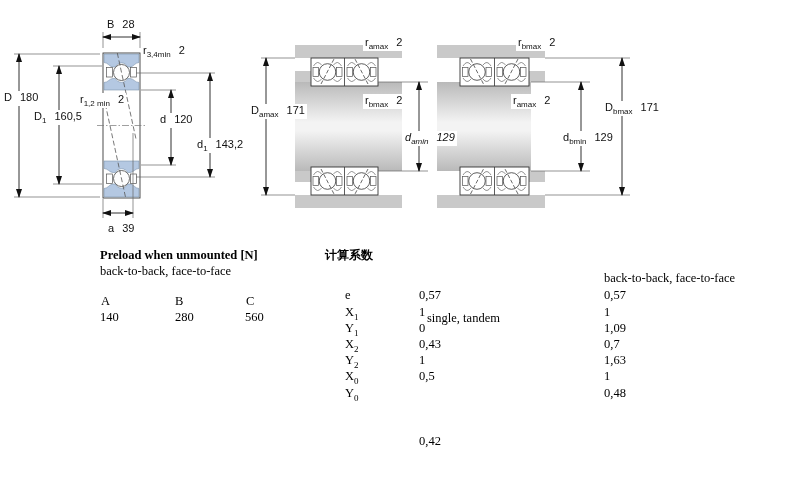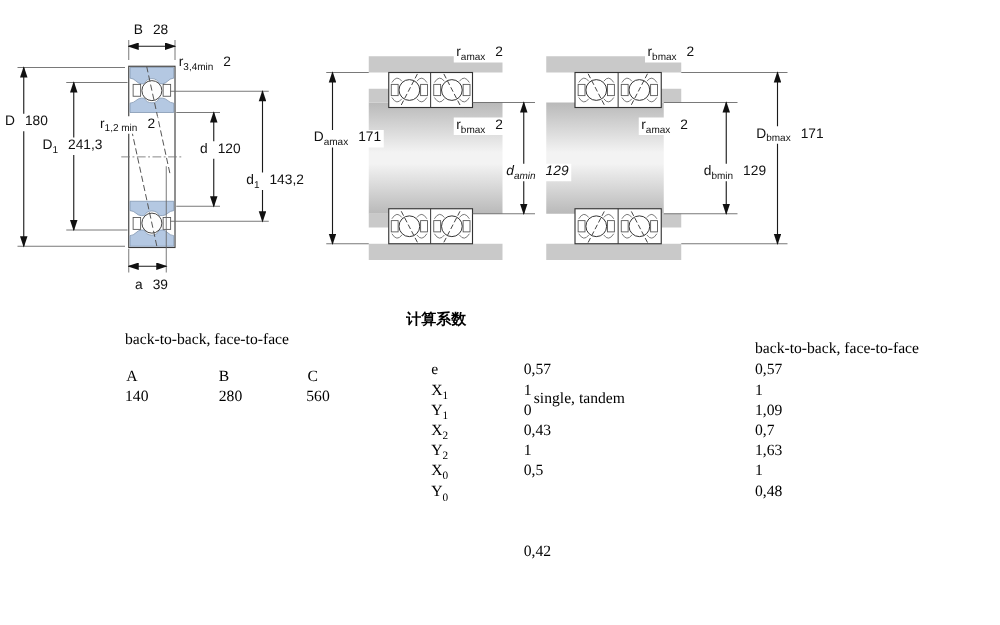--- a/index.html
+++ b/index.html
@@ -164,36 +164,37 @@
     <g stroke="#1a1a1a" stroke-width="0.9">
       <path d="M581,82 V171" marker-start="url(#ms)" marker-end="url(#me)"></path>
       <path d="M622,58 V195" marker-start="url(#ms)" marker-end="url(#me)"></path>
     </g>
   </g>
 </svg>
 
 <div class="dim" style="left:105px;top:18px;"><span>B</span><sub></sub><span class="val">28</span></div>
 <div class="dim" style="left:141px;top:44px;"><span>r</span><sub>3,4min</sub><span class="val">2</span></div>
 <div class="dim" style="left:2px;top:91px;"><span>D</span><sub></sub><span class="val">180</span></div>
-<div class="dim" style="left:32px;top:110px;"><span>D</span><sub>1</sub><span class="val">241,3</span></div>
+<div class="dim" style="left:32px;top:110px;"><span>D</span><sub>1</sub><span class="val">160,5</span></div>
 <div class="dim" style="left:78px;top:93px;"><span>r</span><sub>1,2 min</sub><span class="val">2</span></div>
 <div class="dim" style="left:158px;top:113px;"><span>d</span><sub></sub><span class="val">120</span></div>
 <div class="dim" style="left:195px;top:138px;"><span>d</span><sub>1</sub><span class="val">143,2</span></div>
 <div class="dim" style="left:106px;top:222px;"><span>a</span><sub></sub><span class="val">39</span></div>
 
 <div class="dim" style="left:363px;top:36px;"><span>r</span><sub>amax</sub><span class="val">2</span></div>
 <div class="dim" style="left:249px;top:104px;"><span>D</span><sub>amax</sub><span class="val">171</span></div>
 <div class="dim" style="left:363px;top:94px;"><span>r</span><sub>bmax</sub><span class="val">2</span></div>
 <div class="dim" style="left:403px;top:131px;font-style:italic;"><span>d</span><sub>amin</sub><span class="val">129</span></div>
 
 <div class="dim" style="left:516px;top:36px;"><span>r</span><sub>bmax</sub><span class="val">2</span></div>
 <div class="dim" style="left:511px;top:94px;"><span>r</span><sub>amax</sub><span class="val">2</span></div>
 <div class="dim" style="left:603px;top:101px;"><span>D</span><sub>bmax</sub><span class="val">171</span></div>
 <div class="dim" style="left:561px;top:131px;"><span>d</span><sub>bmin</sub><span class="val">129</span></div>
 
+<div class="ser bold" style="left:100px;top:248px;">Preload when unmounted [N]</div>
 <div class="ser" style="left:100px;top:264px;">back-to-back, face-to-face</div>
 <div class="ser" style="left:101px;top:294px;">A</div>
 <div class="ser" style="left:175px;top:294px;">B</div>
 <div class="ser" style="left:246px;top:294px;">C</div>
 <div class="ser" style="left:100px;top:310px;">140</div>
 <div class="ser" style="left:175px;top:310px;">280</div>
 <div class="ser" style="left:245px;top:310px;">560</div>
 
 <div class="ser bold" style="left:325px;top:248px;font-size:12px;">计算系数</div>
 <div class="ser" style="left:427px;top:271px;margin-top:40px;">single, tandem</div>

